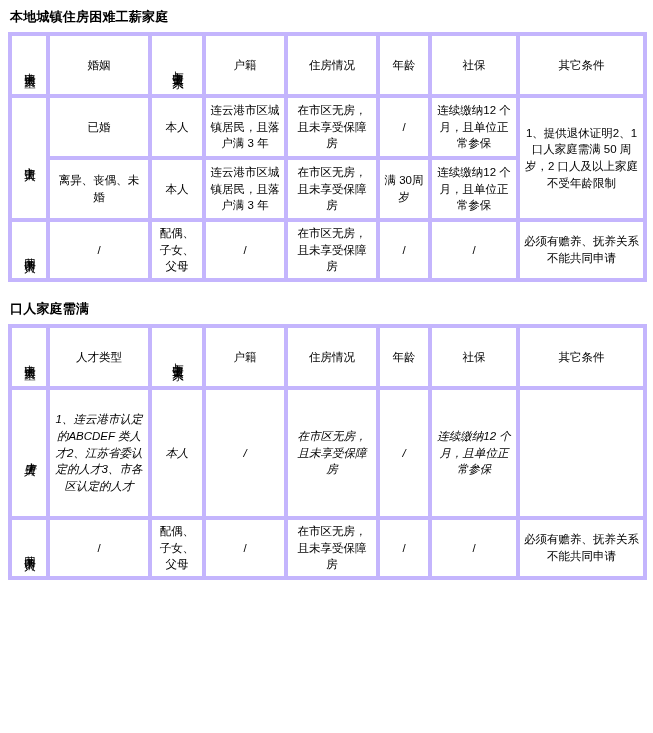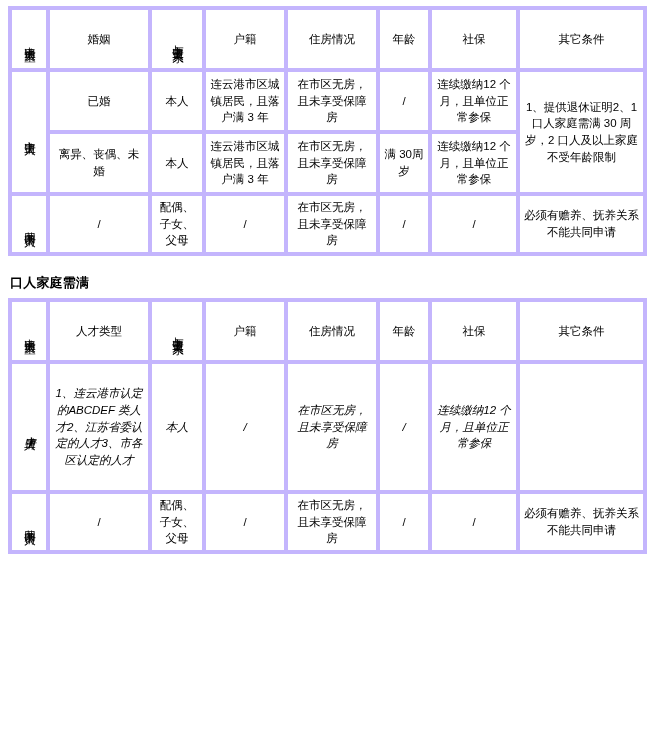--- a/index.html
+++ b/index.html
@@ -70,20 +70,21 @@
   .rowtall-3 { height: 56px; }
   .hdrrow { height: 62px; }
   .rowtall-b1 { height: 130px; font-style: italic; }
   .rowtall-b2 { height: 56px; }
 </style>
 </head>
 <body>
 
 <div class="page">
 
+  <div class="section-title">本地城镇住房困难工薪家庭</div>
 
   <table class="grid">
     <colgroup>
       <col class="c1">
         <col class="c2">
         <col class="c3">
         <col class="c4">
         <col class="c5">
         <col class="c6">
         <col class="c7">
@@ -102,21 +103,21 @@
       </tr>
 
       <tr class="rowtall-1">
         <td rowspan="2"><span class="vert">主申请人</span></td>
         <td>已婚</td>
         <td>本人</td>
         <td>连云港市区城镇居民，且落户满 3 年</td>
         <td>在市区无房，且未享受保障房</td>
         <td>/</td>
         <td>连续缴纳12 个月，且单位正常参保</td>
-        <td rowspan="2" class="cell-left">1、提供退休证明2、1 口人家庭需满 30 周岁，2 口人及以上家庭不受年龄限制</td>
+        <td rowspan="2" class="cell-left">1、提供退休证明2、1 口人家庭需满 50 周岁，2 口人及以上家庭不受年龄限制</td>
       </tr>
 
       <tr class="rowtall-2">
         <td>离异、丧偶、未婚</td>
         <td>本人</td>
         <td>连云港市区城镇居民，且落户满 3 年</td>
         <td>在市区无房，且未享受保障房</td>
         <td>满 30周岁</td>
         <td>连续缴纳12 个月，且单位正常参保</td>
       </tr>

